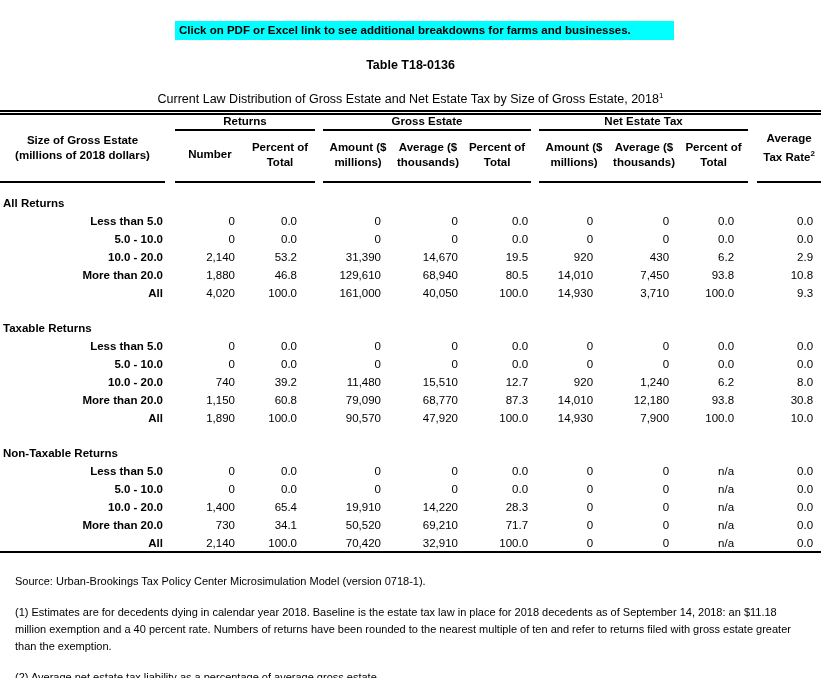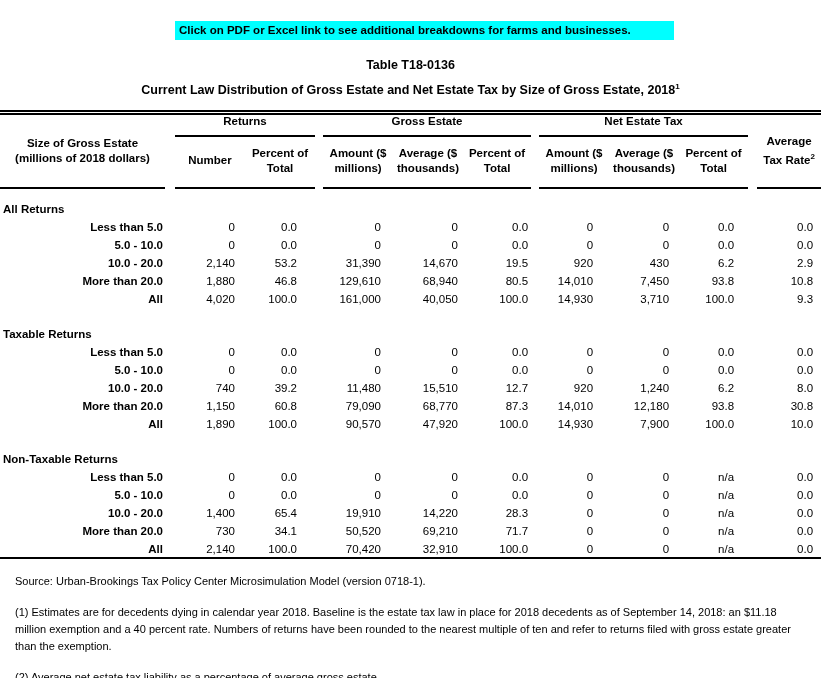--- a/index.html
+++ b/index.html
@@ -10,29 +10,29 @@
   .date{position:absolute;left:4px;top:1px;font-weight:bold;}
   .prelim{position:absolute;left:175px;top:1px;font-weight:bold;}
   .weblink{position:absolute;right:5px;top:0;color:#0000ee;text-decoration:underline;
            font-size:12px;cursor:pointer;}
   .banner{position:absolute;left:175px;top:21px;width:499px;height:19px;background:#00ffff;
           font-weight:bold;font-size:11.5px;line-height:19px;padding-left:4px;box-sizing:border-box;
           white-space:nowrap;}
   
   .titles{position:absolute;top:58px;left:0;width:821px;text-align:center;}
   .title1{font-weight:bold;font-size:12.5px;}
-  .title2{font-weight:bold;font-size:12.5px;margin-top:10px;}
+  .title2{font-weight:normal;font-size:12.5px;margin-top:19px;}
   sup{font-size:8px;}
   
   .tablewrap{position:absolute;top:110px;left:0;width:821px;}
   table{border-collapse:collapse;table-layout:fixed;width:821px;border-top:5px double #000;}
   th,td{padding:0;margin:0;font-size:11.5px;overflow:hidden;}
   tr.grow{height:17px;}
   tr.crow{height:52px;}
-  th.group{font-weight:bold;text-align:center;vertical-align:bottom;padding-bottom:8px;
+  th.group{font-weight:bold;text-align:center;vertical-align:bottom;padding-bottom:2px;
            border-bottom:2px solid #000;font-size:11.5px;}
   th.colhdr{font-weight:bold;text-align:center;vertical-align:middle;line-height:15px;
             border-bottom:2px solid #000;padding:2px 2px 5px 2px;font-size:11.5px;}
   th.rowhdr{font-weight:bold;text-align:center;vertical-align:middle;line-height:15px;
             border-bottom:2px solid #000;font-size:11.5px;}
   th.ratehdr{font-weight:bold;text-align:center;vertical-align:middle;line-height:15px;
              border-bottom:2px solid #000;font-size:11.5px;}
   th.spc,td.spc{border:none;}
   tr.brow{height:18px;}
   tr.gaptop{height:12px;}

